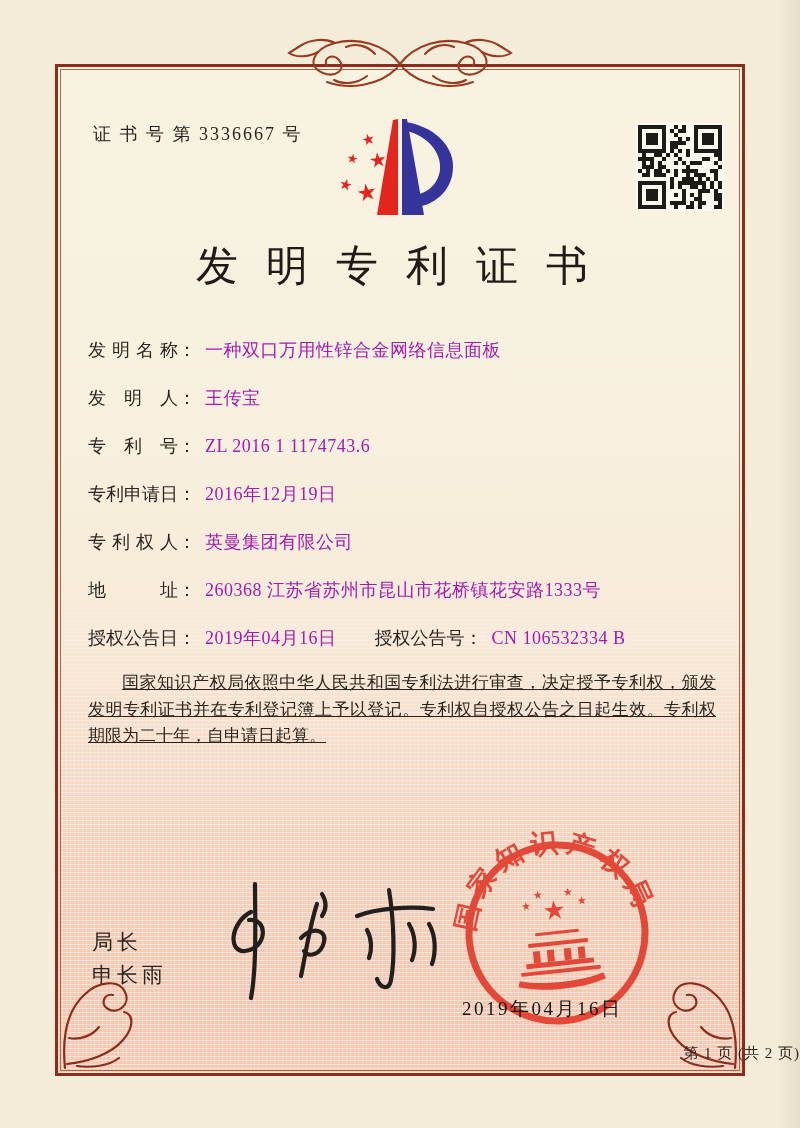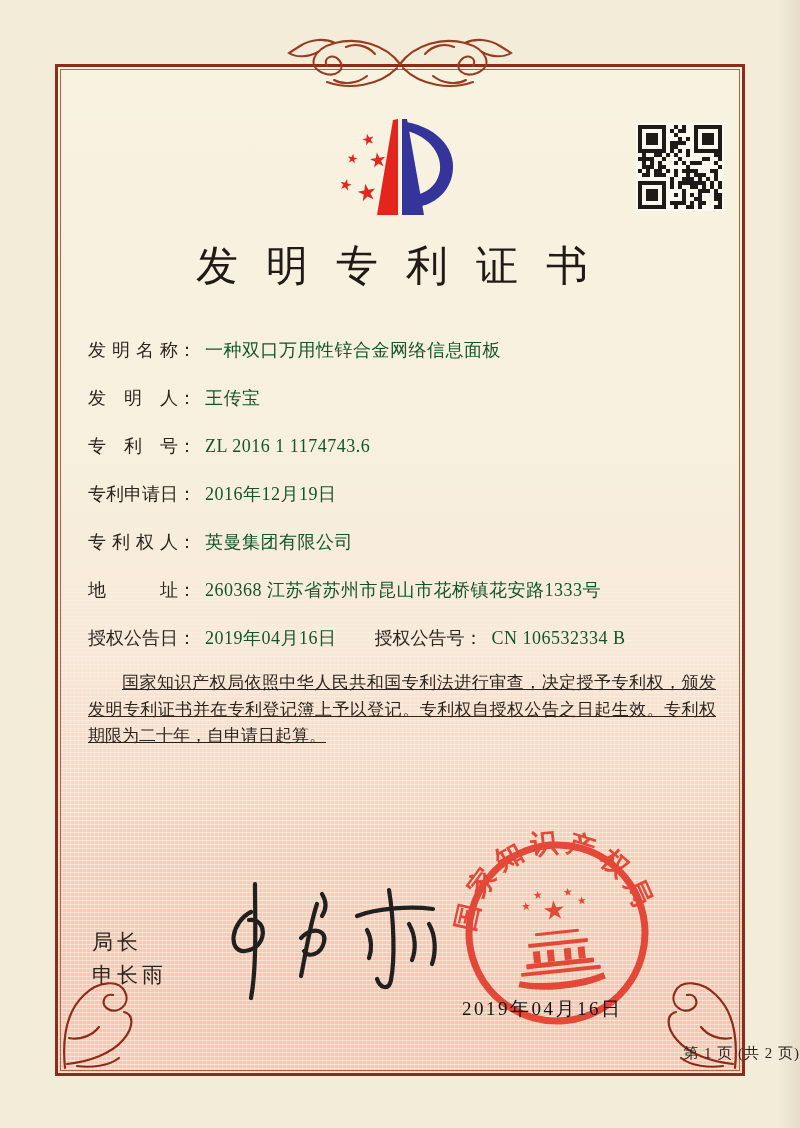--- a/index.html
+++ b/index.html
@@ -57,21 +57,21 @@
   
   .fields{position:absolute;left:88px;top:338px;width:634px;}
   .frow{height:48px;font-size:18px;white-space:nowrap;}
   .fgroup{display:inline-block;}
   .fgroup + .fgroup{margin-left:38px;}
   .flabel{
     display:inline-flex;justify-content:space-between;
     width:90px;vertical-align:top;color:#2b2520;
   }
   .fcolon{display:inline-block;margin-right:9px;color:#2b2520;}
-  .fvalue{color:#14532d;letter-spacing:.5px;font-family:Liberation Serif, serif;}
+  .fvalue{color:#a21caf;letter-spacing:.5px;font-family:Liberation Serif, serif;}
   
   .legal{
     position:absolute;left:88px;top:670px;width:628px;
     font-size:17px;line-height:26.5px;text-align:justify;color:#2b241d;text-decoration:underline;
   }
   .legal p{margin:0;text-indent:2em;}
   
   .signer{position:absolute;left:92px;top:928px;font-size:21px;letter-spacing:4px;color:#2b2520;}
   .signer div{height:33px;}
   .sig-svg{position:absolute;left:205px;top:878px;}
@@ -121,20 +121,21 @@
   </svg>
   <svg class="deco" style="left:649px;top:978px;" width="94" height="94" viewBox="0 0 94 94">
     <g fill="none" stroke="#8e2c1c" stroke-width="2.2" stroke-linecap="round" transform="translate(94,0) scale(-1,1)">
       <path d="M8,90 C5,60 10,33 27,17 C41,3 62,1 68,14 C74,26 61,37 51,31 C43,26 47,15 56,17"></path>
       <path d="M10,86 C31,84 54,76 66,62 C78,48 76,36 67,34"></path>
       <path d="M12,60 C23,62 35,58 42,49"></path>
       <path d="M20,88 C34,90 52,88 62,80"></path>
     </g>
   </svg>
 
+  <div class="cert-no">证 书 号 第 3336667 号</div>
 
   <svg class="logo deco" viewBox="0 0 126 104">
     <polygon points="57,4 62,3 62,99 41,99" fill="#e3251d"></polygon>
     <polygon points="66,3 71,3 88,99 66,99" fill="#34349b"></polygon>
     <path d="M70,6 C104,12 122,36 116,60 C111,82 88,94 73,90 L71,78 C87,82 102,70 104,54 C106,36 90,18 67,14 Z" fill="#34349b"></path>
     <g fill="#e3251d" font-family="'DejaVu Sans',sans-serif">
       <text x="27" y="30" font-size="15" transform="rotate(-14 27 30)">★</text>
       <text x="10" y="46" font-size="13" transform="rotate(10 10 46)">★</text>
       <text x="34" y="52" font-size="20" transform="rotate(-8 34 52)">★</text>
       <text x="2" y="72" font-size="15" transform="rotate(14 2 72)">★</text>

